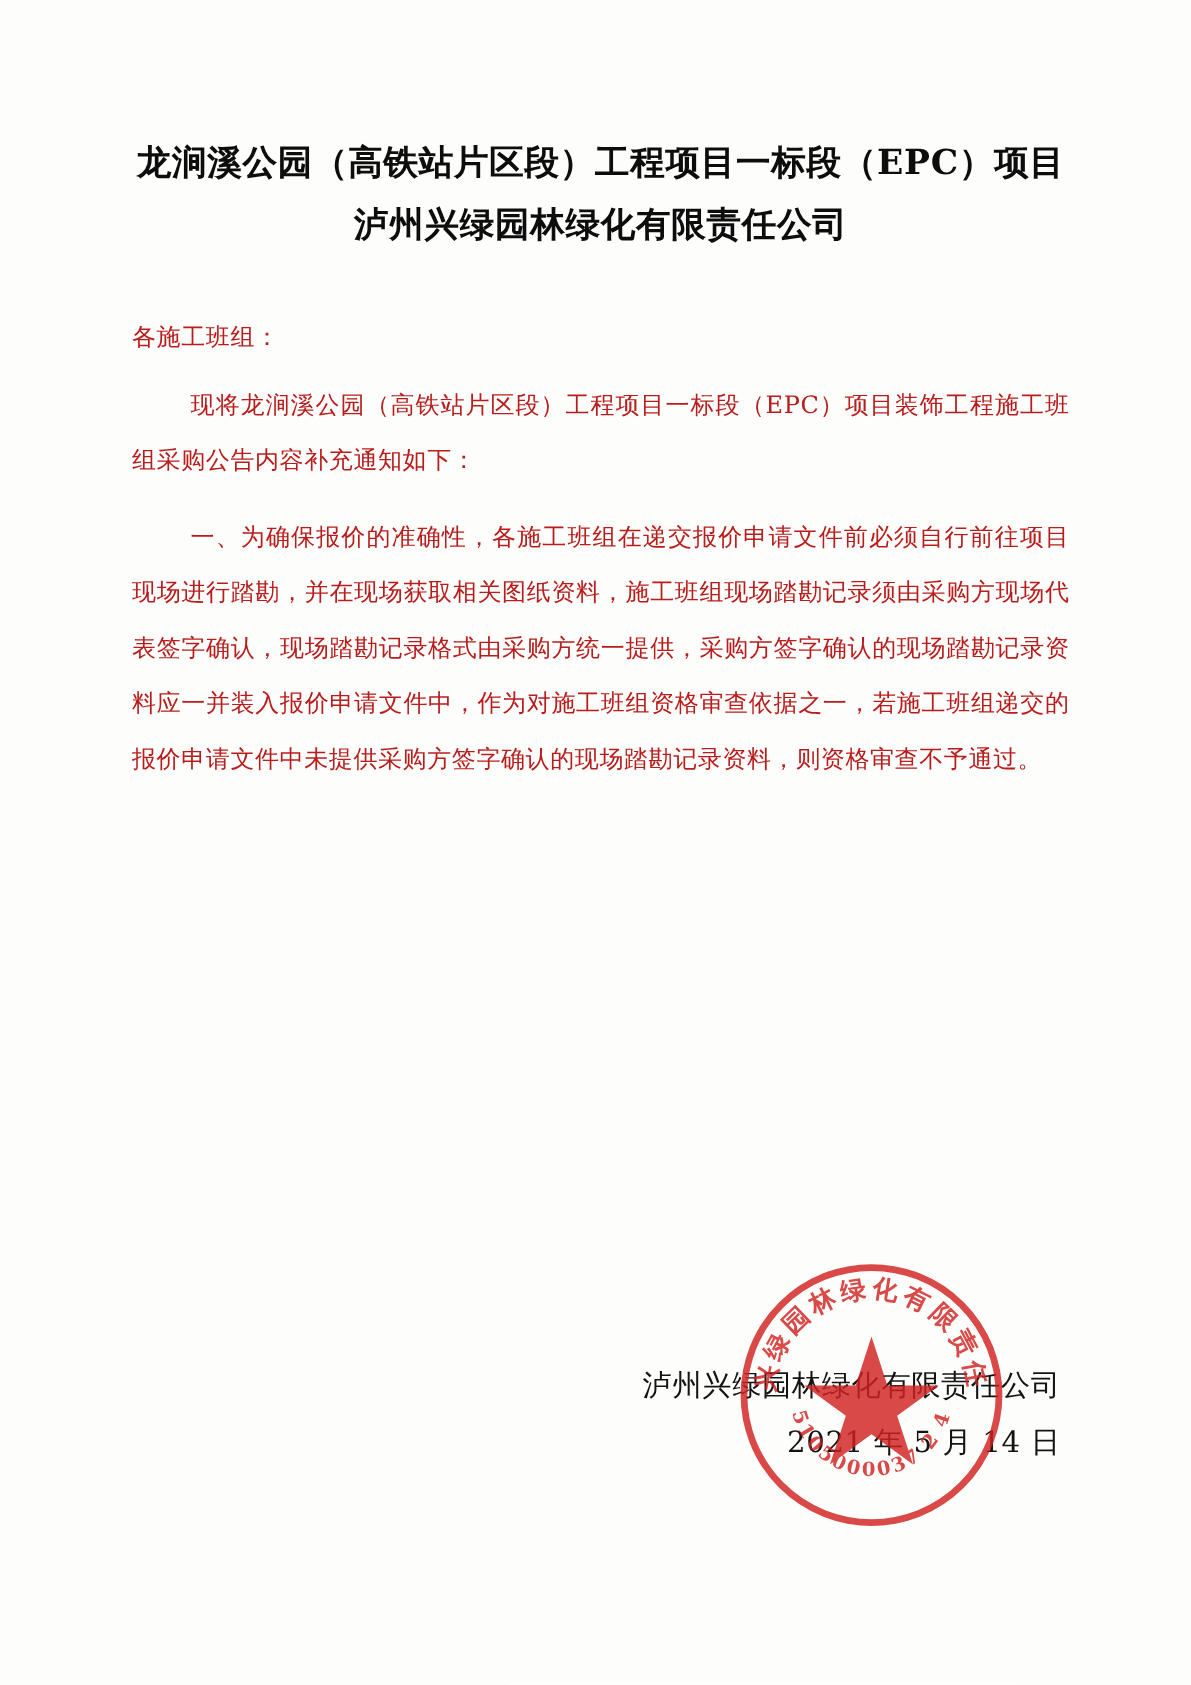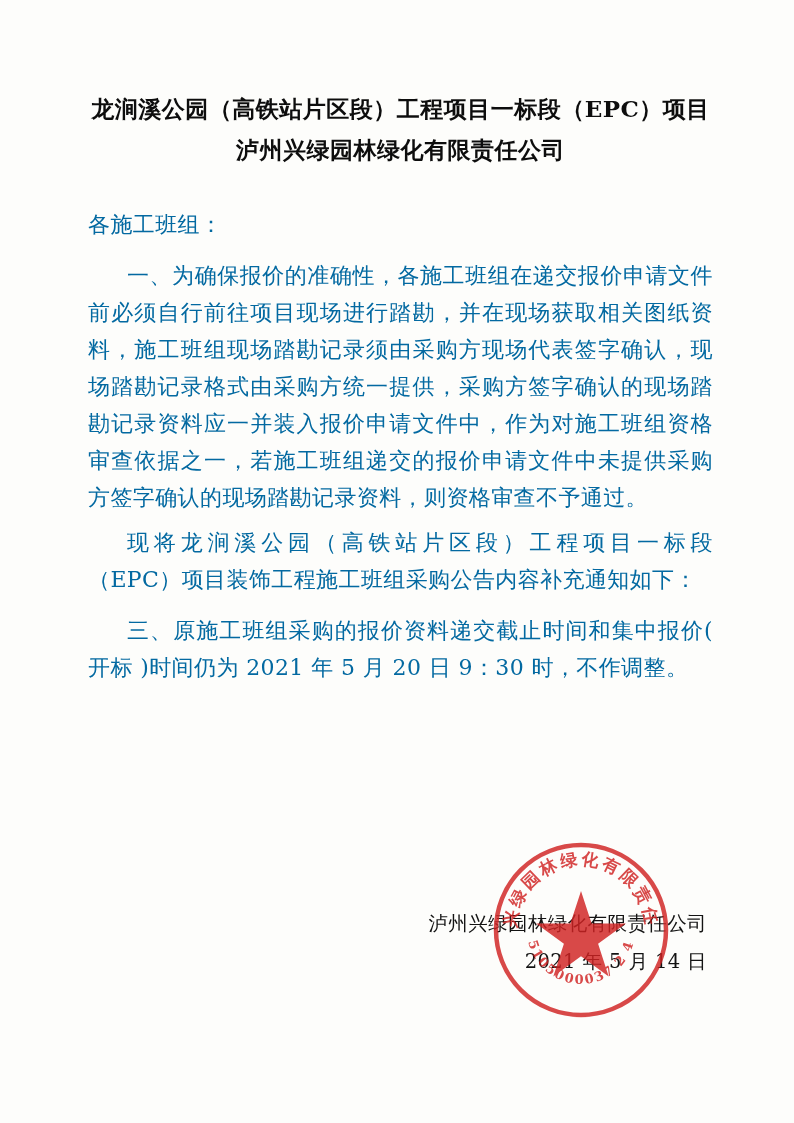--- a/index.html
+++ b/index.html
@@ -29,27 +29,27 @@
     line-height: 41px;
     text-align: center;
     letter-spacing: 0.5px;
     color: #0d0d0d;
     margin: 0 0 36px 0;
   }
   .doc-title .line2 {
     display: block;
   }
   .para {
-    font-size: 22px;
+    font-size: 16px;
     line-height: 37px;
     letter-spacing: 0.4px;
     text-align: justify;
     text-justify: inter-ideograph;
     margin: 0 0 8px 0;
-    color: #0369a1;
+    color: #b91c1c;
   }
   .para.indent {
     text-indent: 39px;
   }
   .para.gap {
     margin-top: 14px;
   }
   .sign-block {
     position: absolute;
     left: 88px;
@@ -88,26 +88,25 @@
 
   <div class="doc-body">
 
     <h1 class="doc-title">
       <span>龙涧溪公园（高铁站片区段）工程项目一标段（EPC）项目</span>
       <span class="line2">泸州兴绿园林绿化有限责任公司</span>
     </h1>
 
     <p class="para">各施工班组：</p>
 
+    <p class="para indent">现将龙涧溪公园（高铁站片区段）工程项目一标段（EPC）项目装饰工程施工班组采购公告内容补充通知如下：</p>
+
     <p class="para indent gap">一、为确保报价的准确性，各施工班组在递交报价申请文件前必须自行前往项目现场进行踏勘，并在现场获取相关图纸资料，施工班组现场踏勘记录须由采购方现场代表签字确认，现场踏勘记录格式由采购方统一提供，采购方签字确认的现场踏勘记录资料应一并装入报价申请文件中，作为对施工班组资格审查依据之一，若施工班组递交的报价申请文件中未提供采购方签字确认的现场踏勘记录资料，则资格审查不予通过。</p>
 
-    <p class="para indent">现将龙涧溪公园（高铁站片区段）工程项目一标段（EPC）项目装饰工程施工班组采购公告内容补充通知如下：</p>
 
-
-    <p class="para indent gap">三、原施工班组采购的报价资料递交截止时间和集中报价( 开标 )时间仍为 2021 年 5 月 20 日 9：30 时，不作调整。</p>
 
 
   </div>
 
   <div class="sign-block">
     <div class="sign-line">泸州兴绿园林绿化有限责任公司</div>
     <div class="sign-line">2021 年 5 月 14 日</div>
   </div>
 
   <div class="seal">

